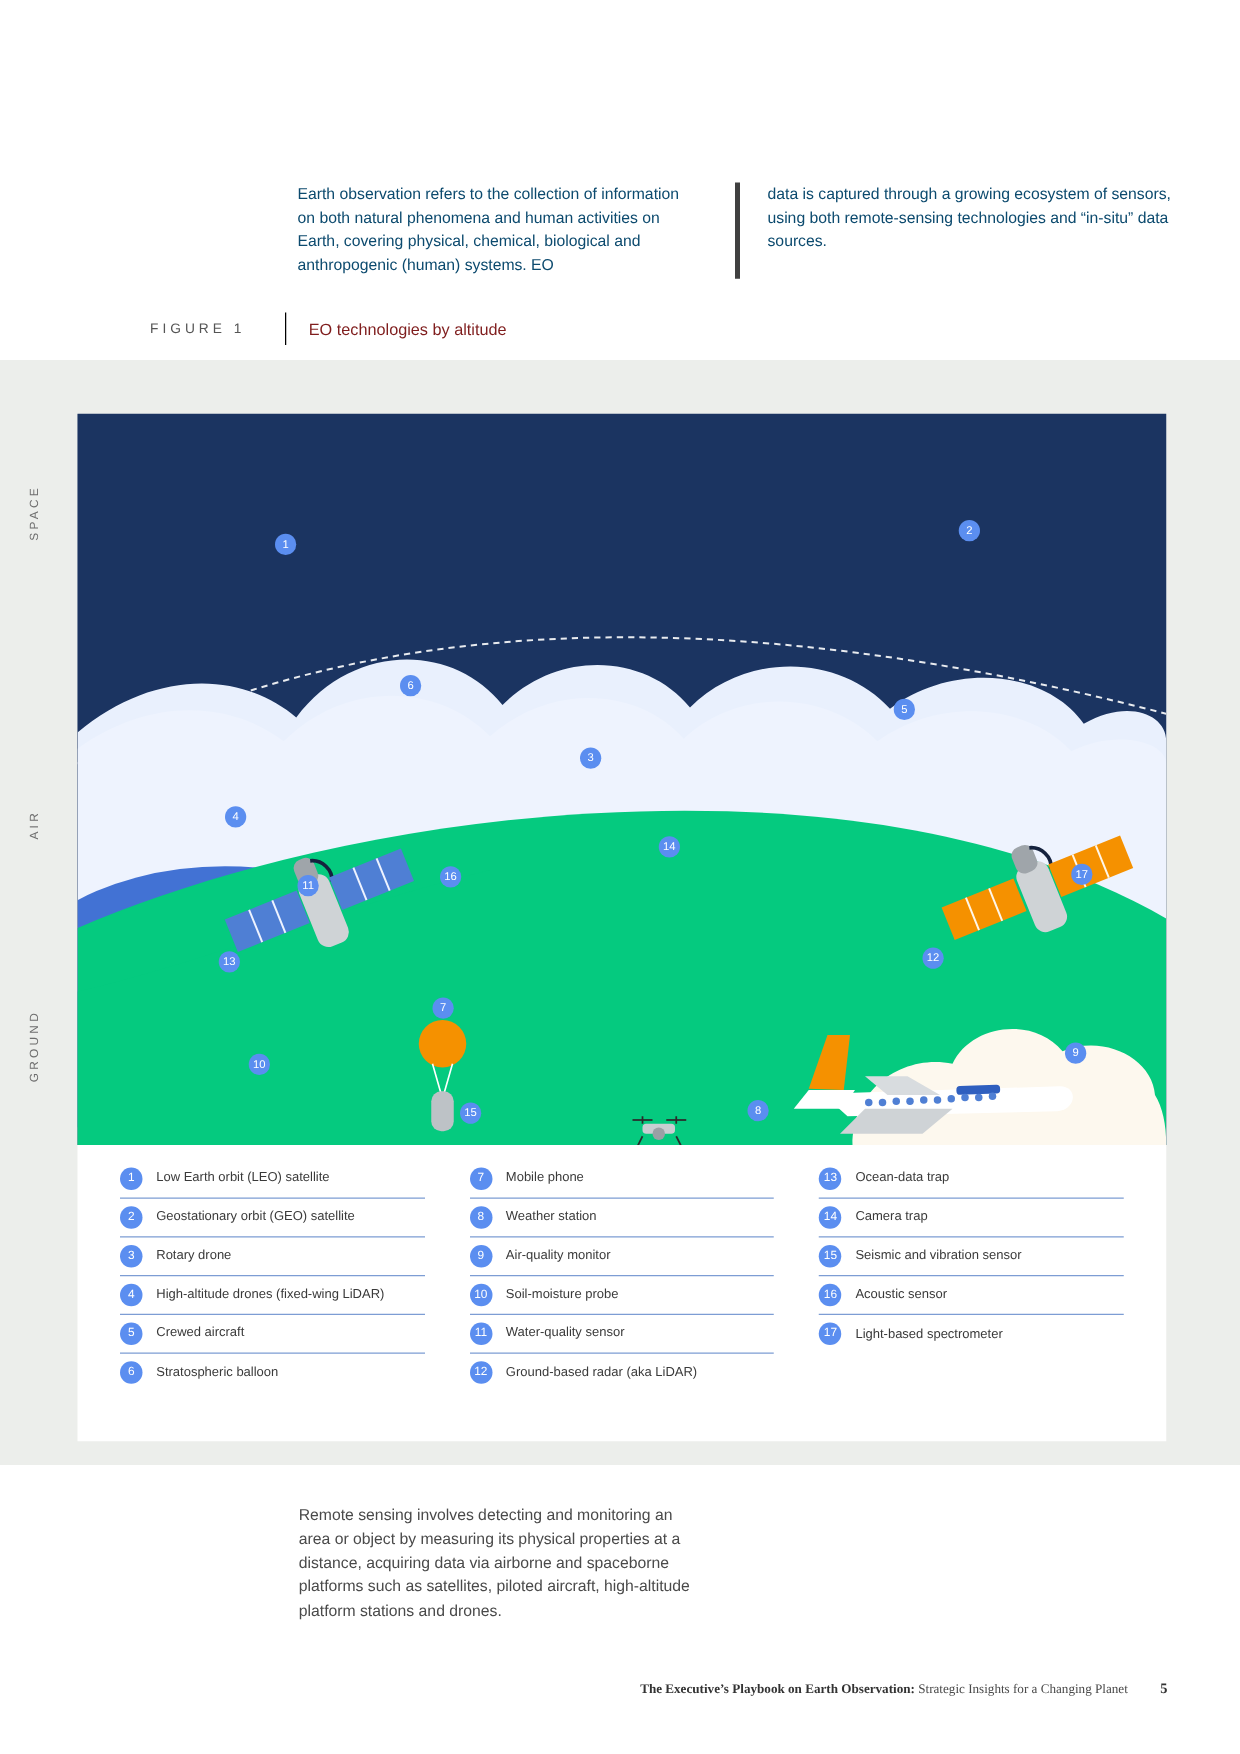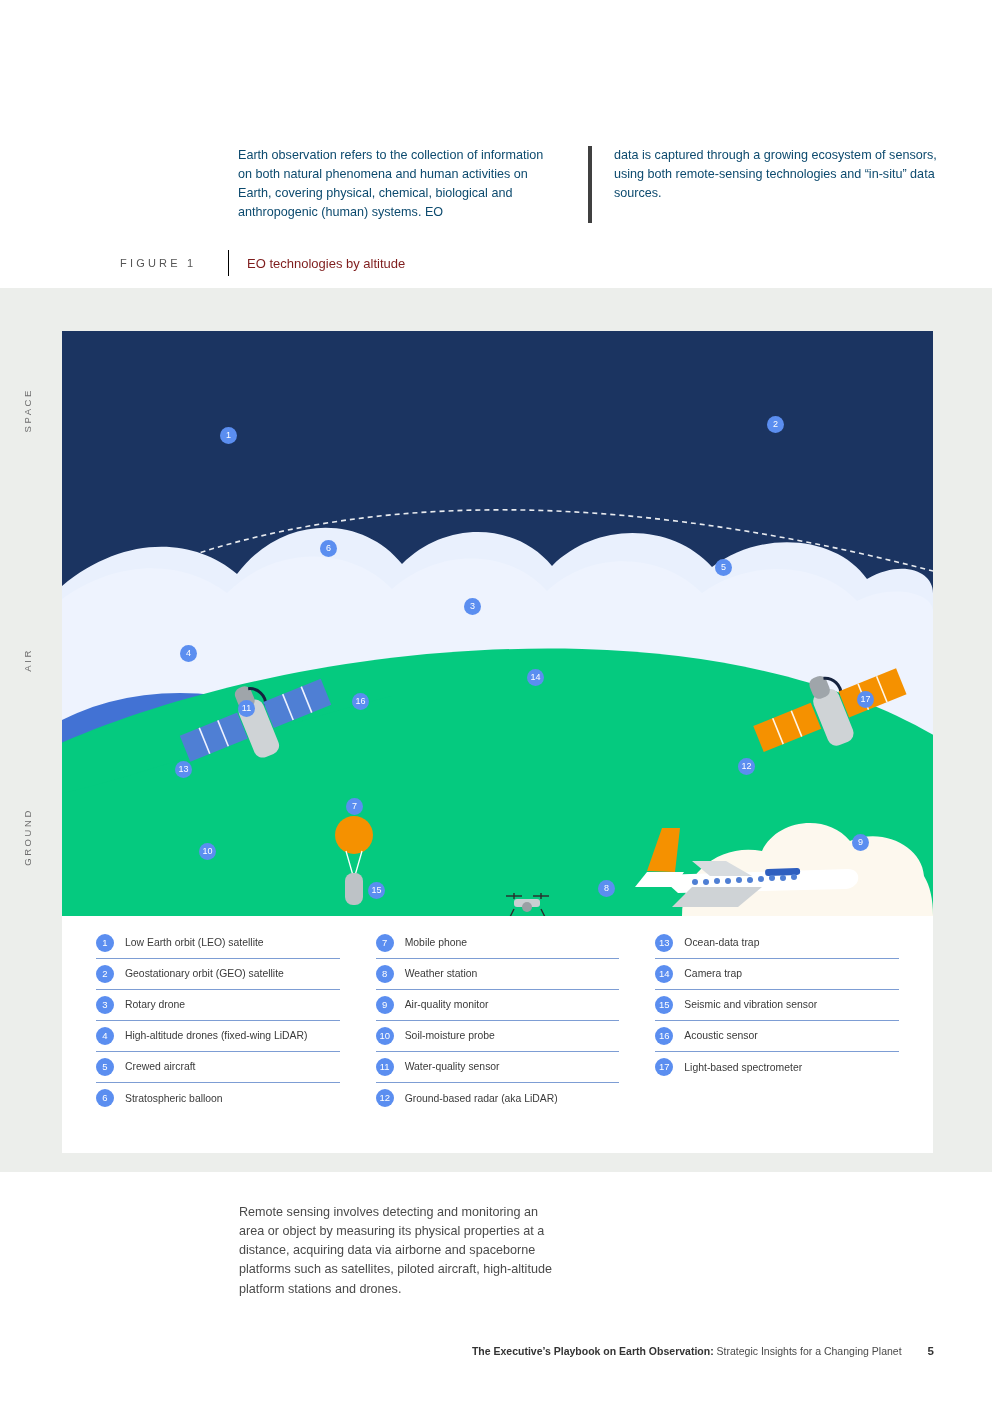--- a/index.html
+++ b/index.html
@@ -94,21 +94,21 @@
     display: flex;
     margin-left: 11px;
   }
   .bottom-col { width: 350px; padding-right: 26px; }
   .bottom-col.right { padding-left: 24px; padding-right: 0; border-left: 1px solid #bdbdbd; }
   .bottom-col p { font-size: 12.6px; line-height: 1.52; color: #4a4a4a; }
 
   .footer {
     position: absolute; left: 0; top: 1345px; width: 992px;
     padding-right: 58px;
-    display: flex; justify-content: flex-end; align-items: baseline; gap: 26px;
+    display: flex; justify-content: flex-end; align-items: baseline; gap: 26px; font-family: Liberation Serif, serif;
   }
   .footer-title { font-size: 10.5px; color: #4a4a4a; }
   .footer-title b { font-weight: 700; color:#333; }
   .footer-page { font-size: 11.5px; font-weight: 700; color: #333; }
 
   
   .marker {
     position: absolute;
     width: 17px; height: 17px; border-radius: 50%;
     background: #5b8ef0; color: #fff;

